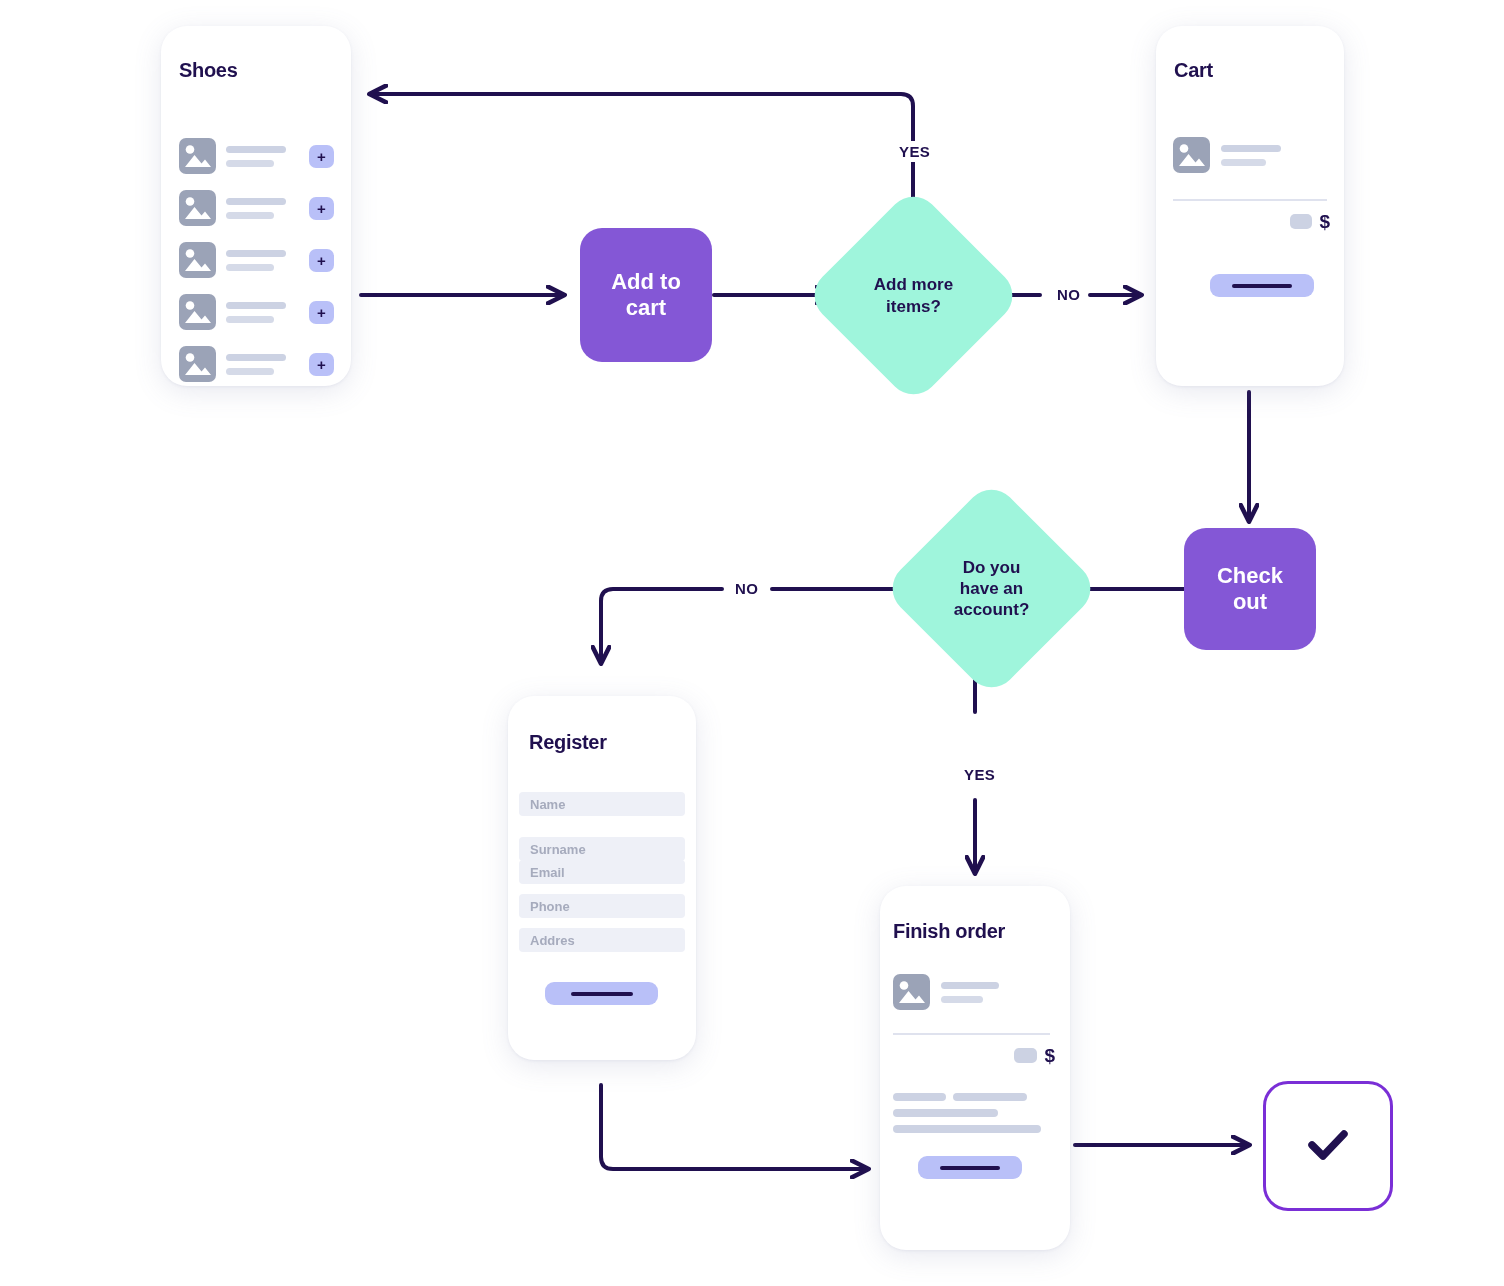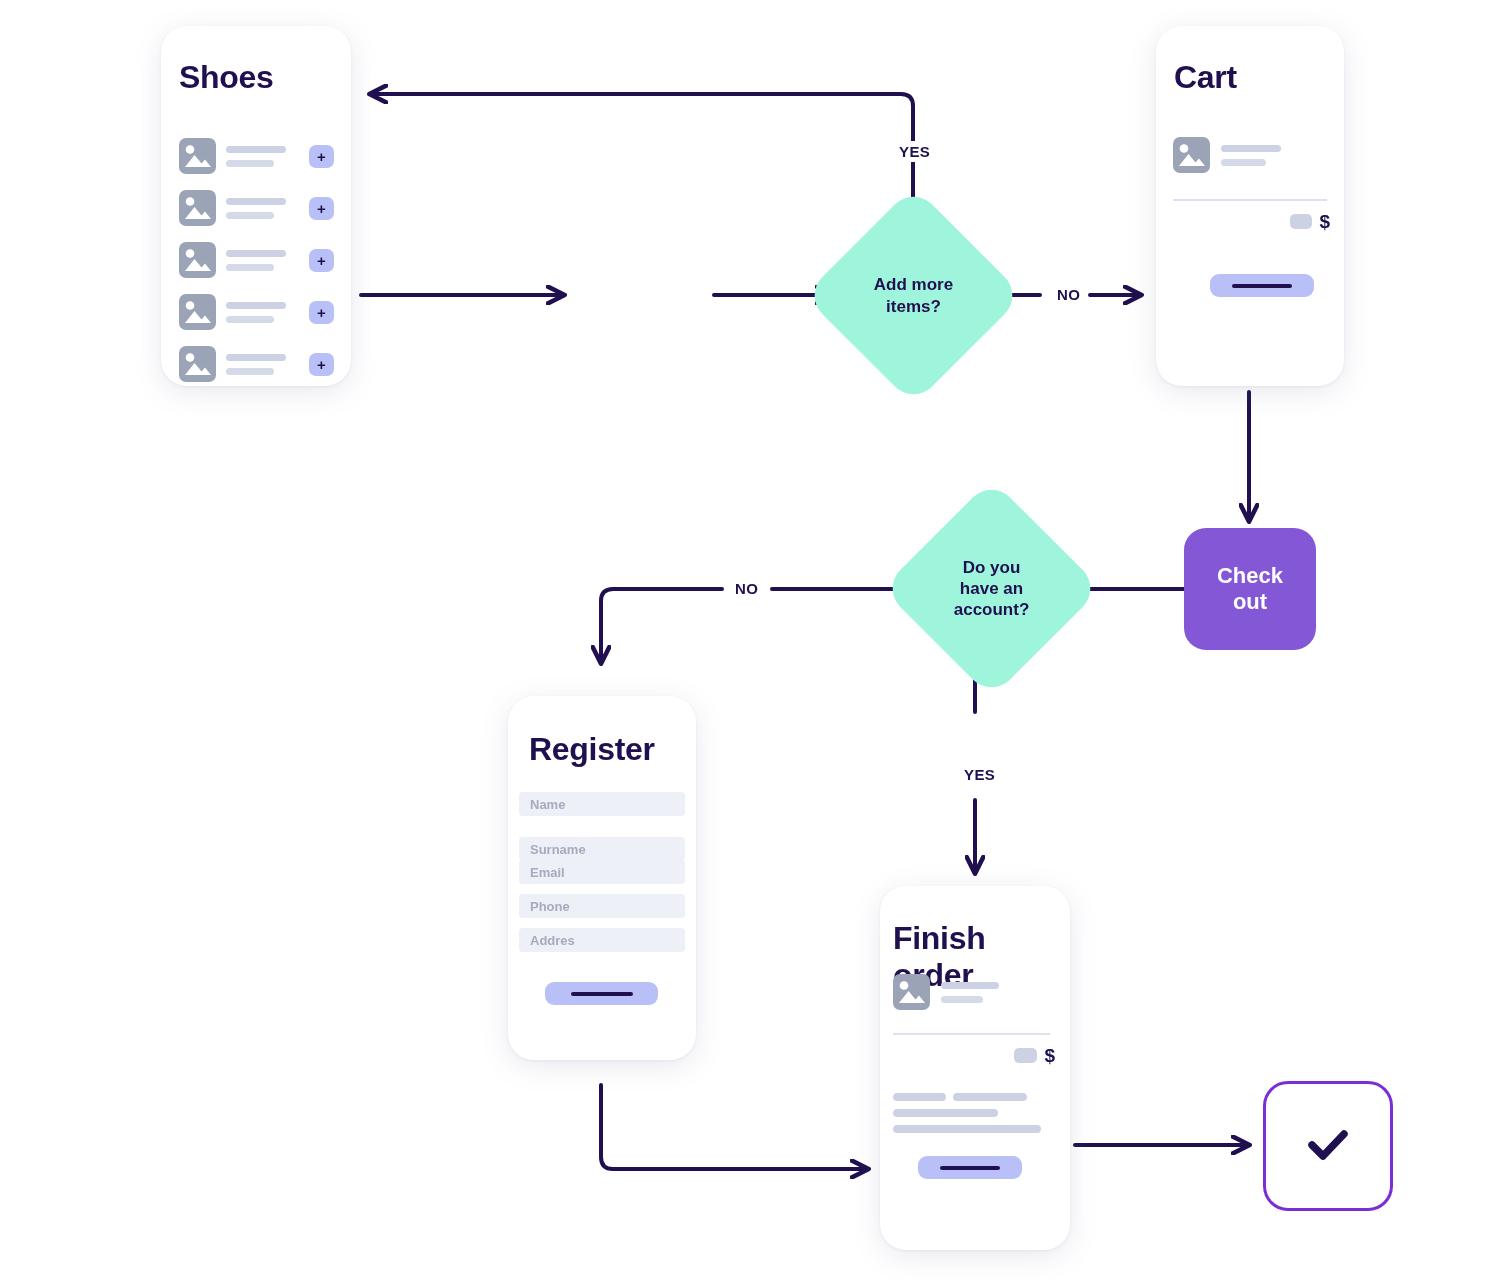--- a/index.html
+++ b/index.html
@@ -21,21 +21,21 @@
 
   
   .card {
     position: absolute;
     background: #ffffff;
     border-radius: 26px;
     box-shadow: 0 6px 28px rgba(110,120,160,0.16), 0 1px 3px rgba(110,120,160,0.10);
     box-sizing: border-box;
   }
   .card-title {
-    font-size: 32px;
+    font-size: 20px;
     font-weight: bold;
     color: #20104f;
     letter-spacing: -0.3px;
   }
 
   
   .img-ph {
     background: #9ba3b7;
     border-radius: 7px;
     position: relative;
@@ -273,20 +273,24 @@
           </svg>
       </div>
       <div style="margin-left:10px;flex:1;">
         <div class="bar" style="width:60px;height:7px;"></div>
         <div class="bar-lt" style="width:48px;height:7px;margin-top:7px;"></div>
       </div>
       <div class="plus-btn" style="width:25px;height:23px;">+</div>
     </div>
   </div>
 
+  <div class="proc" style="left:580px; top:228px; width:132px; height:134px;">
+    <span style="white-space:pre-line;">Add to
+cart</span>
+  </div>
 
   <div class="diamond" style="left:836px; top:218px; width:155px; height:155px;">
     <div class="dshape"></div>
     <div class="dlabel">Add more
 items?</div>
   </div>
 
   <div class="card" style="left:1156px; top:26px; width:188px; height:360px;">
     <div class="card-title" style="position:absolute; left:18px; top:33px;">Cart</div>
 

